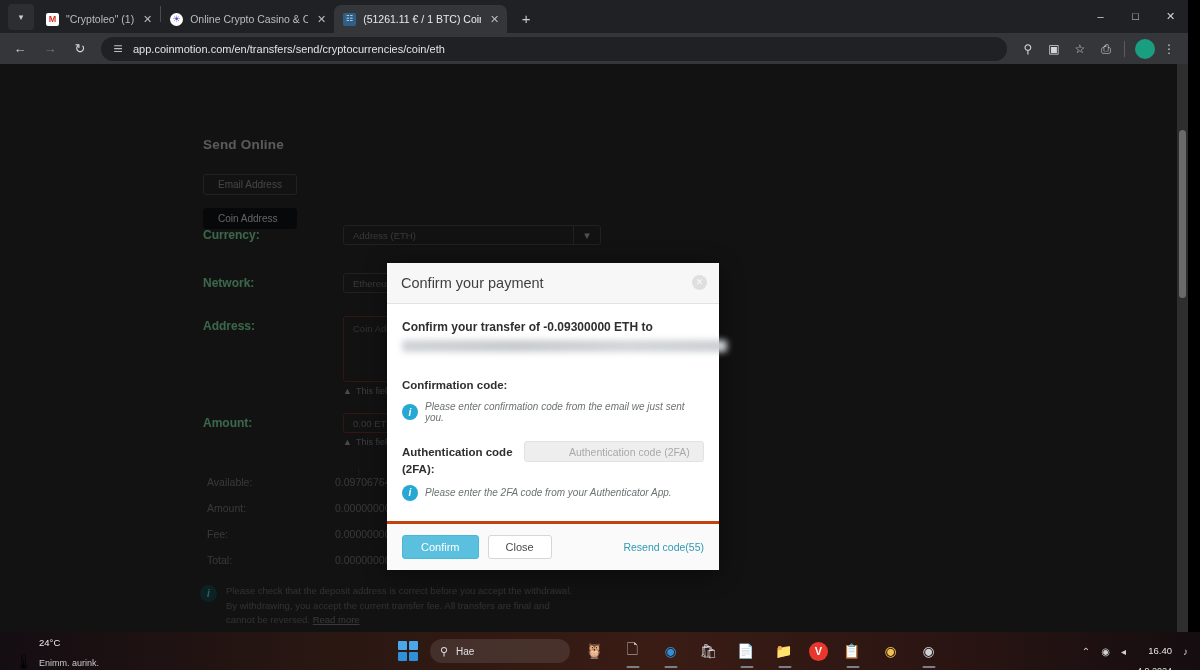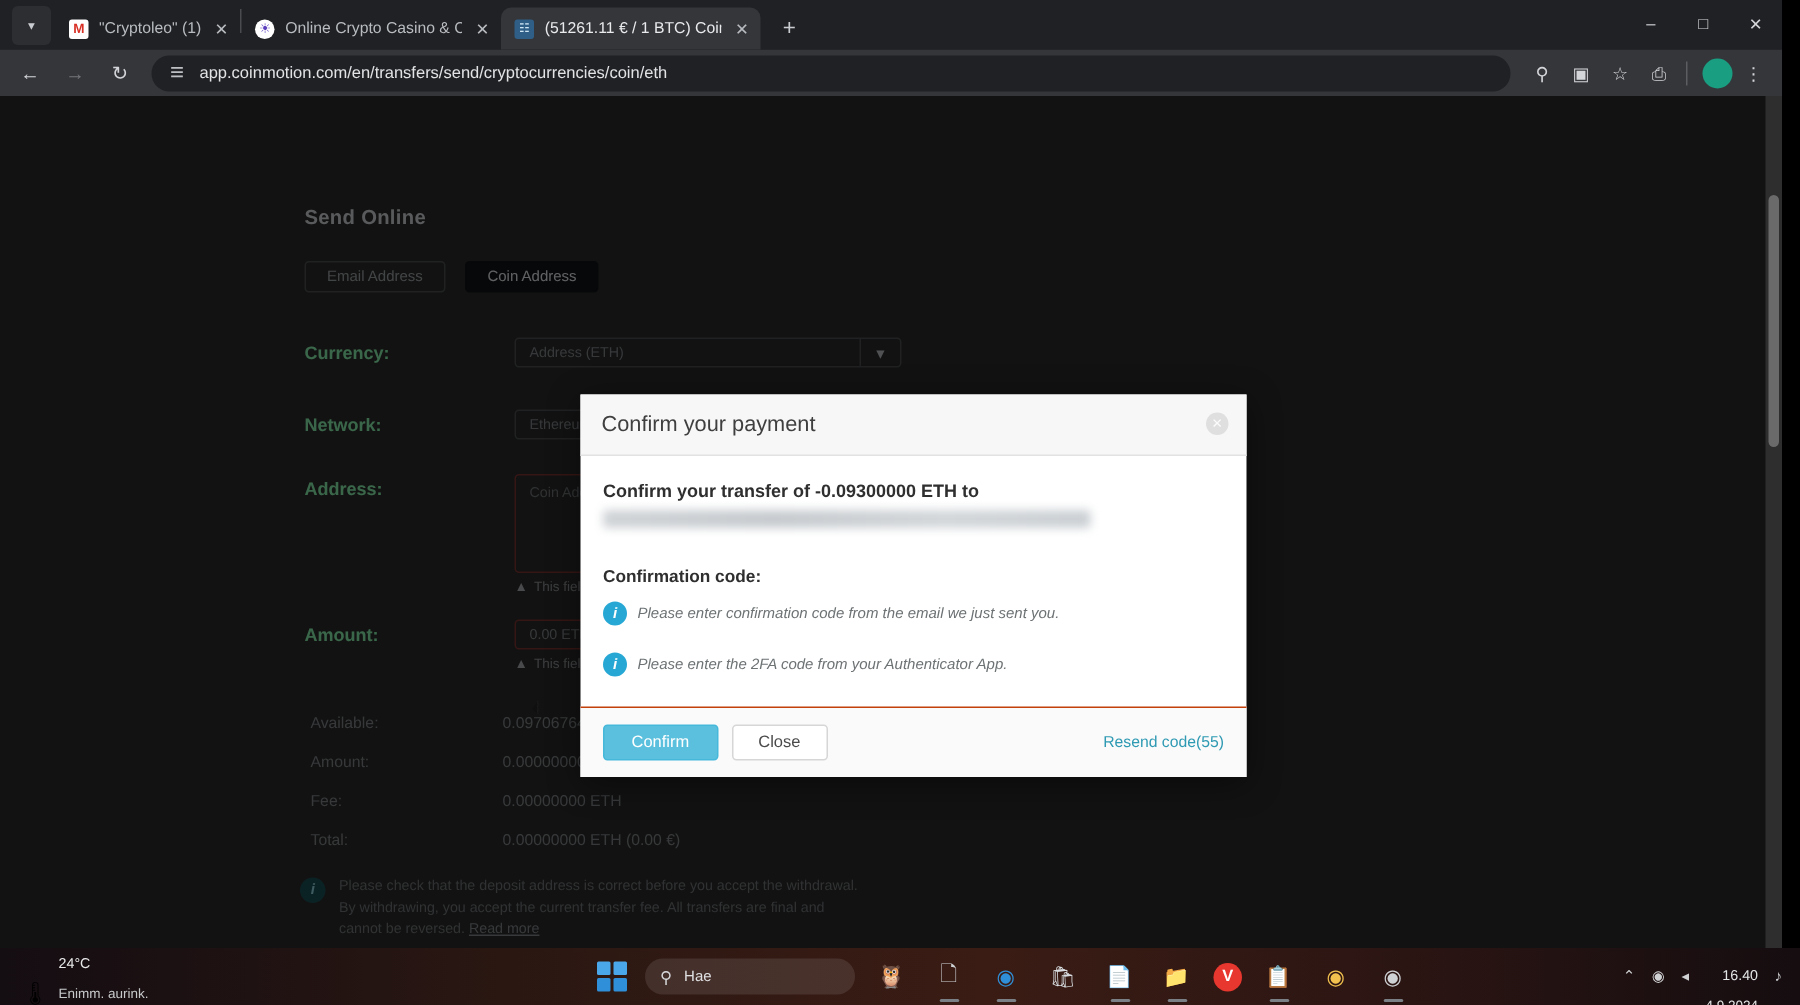--- a/index.html
+++ b/index.html
@@ -179,21 +179,21 @@
     background: rgba(0,0,0,0.30);
   }
 
   .page-inner { position: absolute; left: 0; top: 0; right: 0; }
 
   .sp-heading {
     position: absolute; left: 203px; top: 73px;
     font-size: 13.5px; font-weight: bold; color: #cfd2d4;
     letter-spacing: .2px;
   }
-  .toggle-group { position: absolute; left: 203px; top: 110px; display: flex; gap: 13px; }
+  .toggle-group { position: absolute; left: 203px; top: 110px; display: flex; gap: 13px; flex-direction: column; }
   .toggle-btn {
     height: 21px; padding: 0 14px;
     border: 1px solid #4c4f51;
     border-radius: 3px;
     font-size: 10px;
     display: flex; align-items: center;
     color: #9aa0a3;
     background: transparent;
   }
   .toggle-btn.on { background: #111315; border-color: #111315; color: #dfe2e4; }
@@ -265,21 +265,21 @@
   #scrollbar .thumb {
     position: absolute; left: 2px; top: 66px;
     width: 7px; height: 168px;
     background: #6a6a6a; border-radius: 4px;
   }
 
   
   #modal {
     position: absolute;
     left: 387px; top: 199px;
-    width: 444px;
+    width: 332px;
     background: #fff;
     box-shadow: 0 4px 22px rgba(0,0,0,0.45);
     z-index: 40;
   }
   #modal .m-head {
     position: relative;
     height: 41px;
     background: #f7f7f7;
     border-bottom: 1px solid #e2e2e2;
     display: flex; align-items: center;
@@ -328,21 +328,21 @@
   }
   #modal .m-hint .hi {
     width: 16px; height: 16px; flex: none;
     border-radius: 50%;
     background: #27a8d4;
     color: #fff; font-size: 10px; font-style: italic; font-weight: bold;
     display: flex; align-items: center; justify-content: center;
   }
   #modal .m-hint .ht { font-size: 10px; color: #6d7274; font-style: italic; }
   #modal .m-foot {
-    border-top: 1px solid #c2410c;
+    border-top: 3px solid #c2410c;
     background: #fafafa;
     padding: 11px 15px;
     display: flex; align-items: center;
   }
   #modal .btn-confirm {
     background: #5bc0de;
     color: #fff;
     font-size: 11px;
     padding: 5px 18px;
     border-radius: 3px;
@@ -573,20 +573,24 @@
         <div class="redacted"></div>
 
         <div class="m-row">
           <div class="m-lab">Confirmation code:</div>
         </div>
         <div class="m-hint">
           <span class="hi">i</span>
           <span class="ht">Please enter confirmation code from the email we just sent you.</span>
         </div>
 
+        <div class="m-row">
+          <div class="m-lab">Authentication code (2FA):</div>
+          <div class="m-inp">Authentication code (2FA)</div>
+        </div>
         <div class="m-hint">
           <span class="hi">i</span>
           <span class="ht">Please enter the 2FA code from your Authenticator App.</span>
         </div>
       </div>
 
       <div class="m-foot">
         <div class="btn-confirm">Confirm</div>
         <div class="btn-close">Close</div>
         <a class="resend" href="#">Resend code(55)</a>

